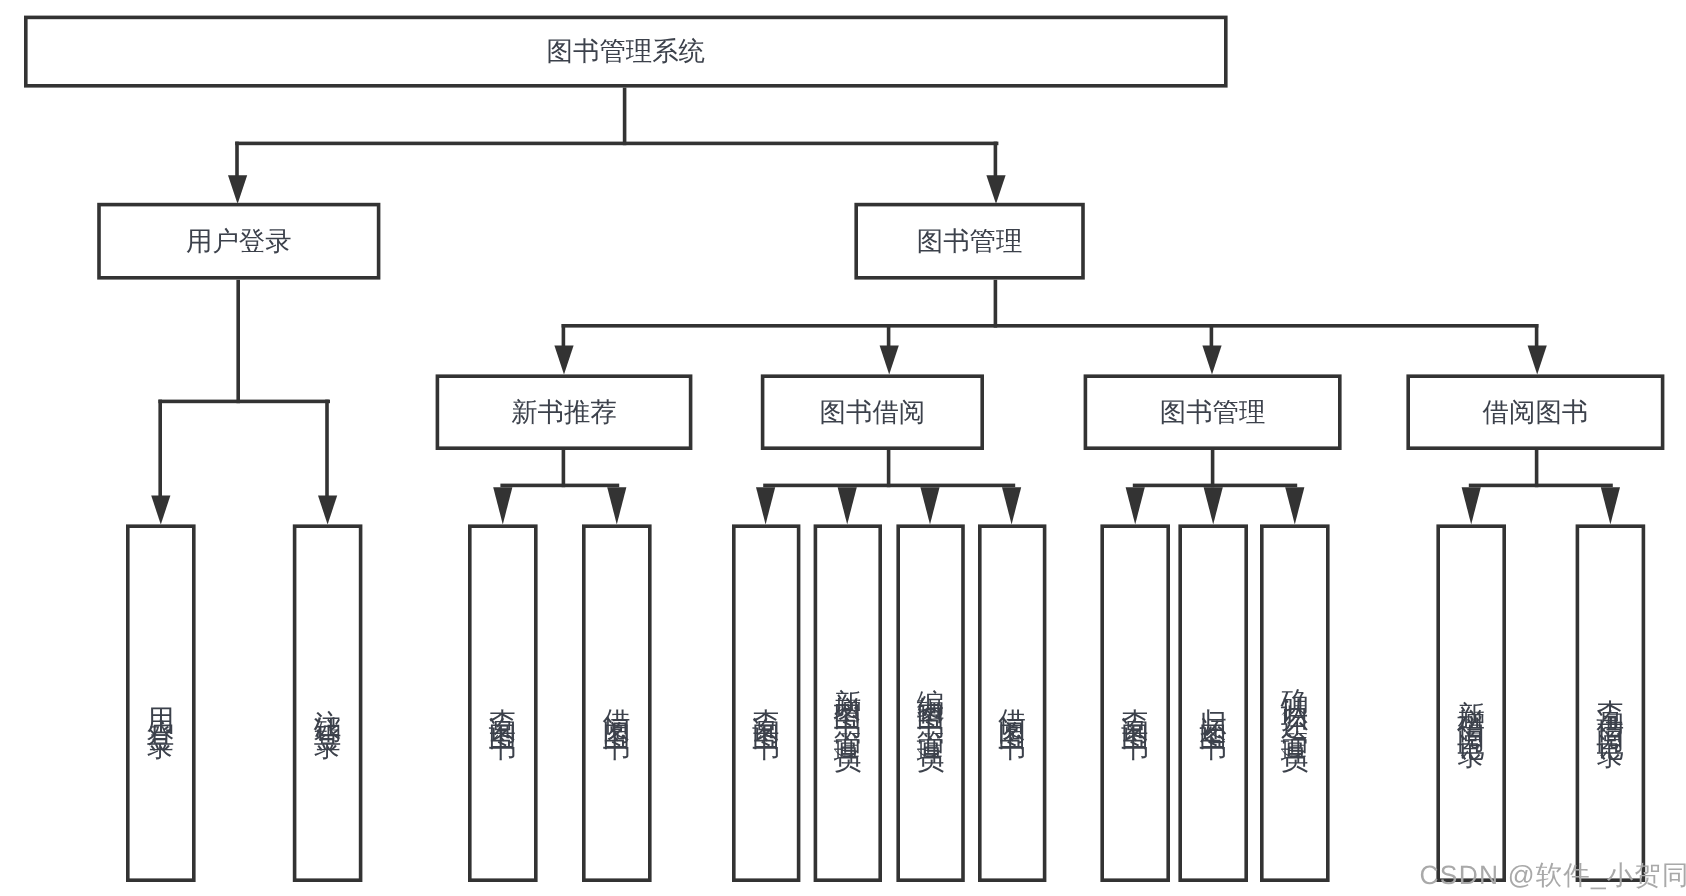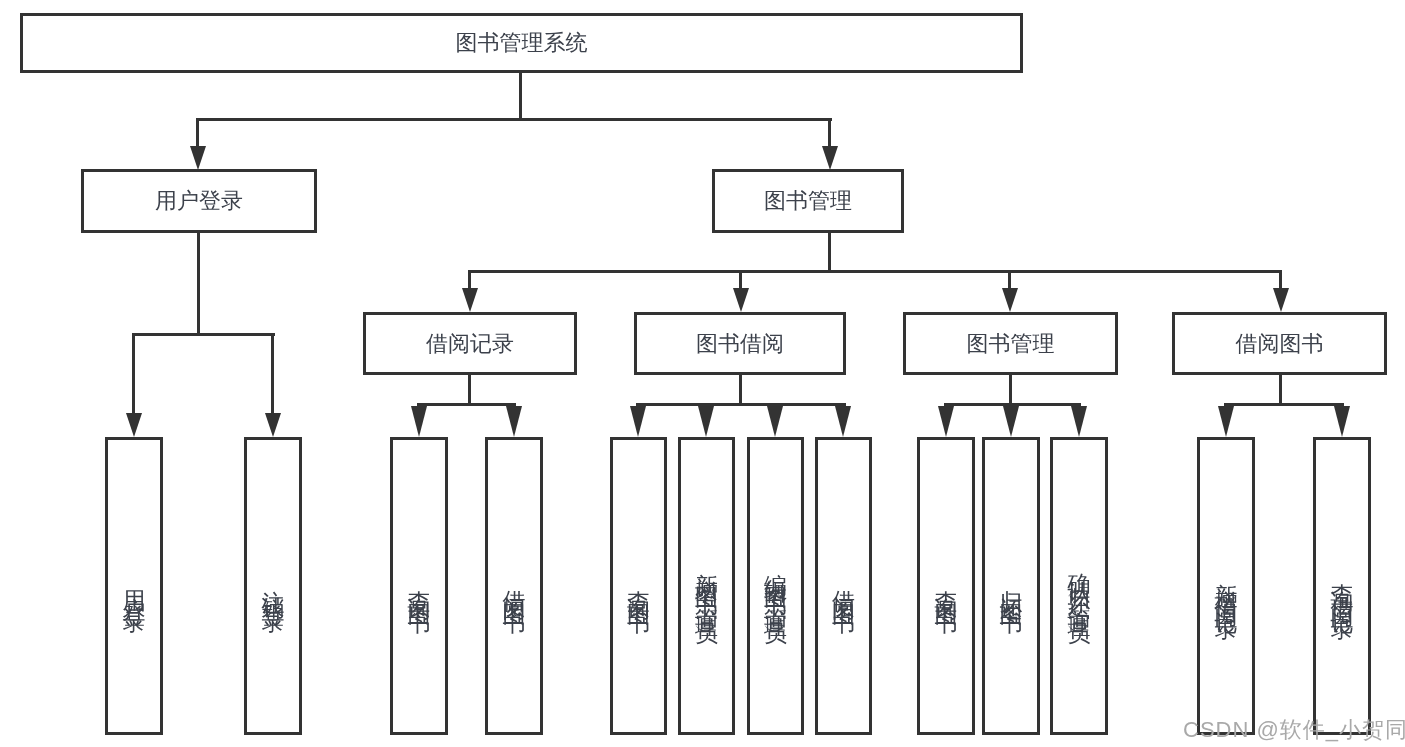--- a/index.html
+++ b/index.html
@@ -86,23 +86,23 @@
   <div class="vl" style="left:468px;top:270px;height:20px;"></div>
   <div class="ah ah24" style="left:462px;top:288px;"></div>
   <div class="vl" style="left:739px;top:270px;height:20px;"></div>
   <div class="ah ah24" style="left:733px;top:288px;"></div>
   <div class="vl" style="left:1008px;top:270px;height:20px;"></div>
   <div class="ah ah24" style="left:1002px;top:288px;"></div>
   <div class="vl" style="left:1279px;top:270px;height:20px;"></div>
   <div class="ah ah24" style="left:1273px;top:288px;"></div>
 
   <div class="node" style="left:363px;top:312px;width:214px;height:63px;">
-    <span>借阅记录</span>
+    <span>新书推荐</span>
   </div>
-  <div class="node" style="left:634px;top:312px;width:212px;height:63px;">
+  <div class="node" style="left:634px;top:312px;width:186px;height:63px;">
     <span>图书借阅</span>
   </div>
   <div class="node" style="left:903px;top:312px;width:215px;height:63px;">
     <span>图书管理</span>
   </div>
   <div class="node" style="left:1172px;top:312px;width:215px;height:63px;">
     <span>借阅图书</span>
   </div>
 
   <div class="vl" style="left:468px;top:375px;height:31px;"></div>

